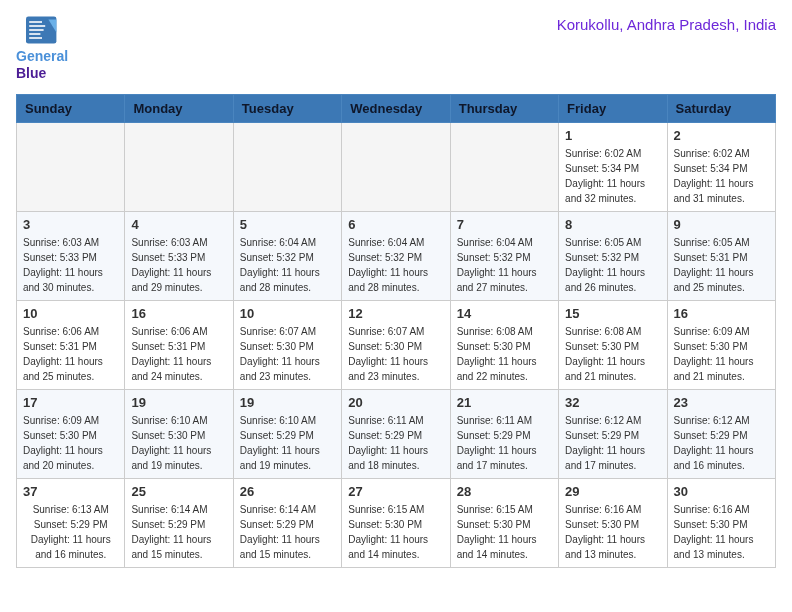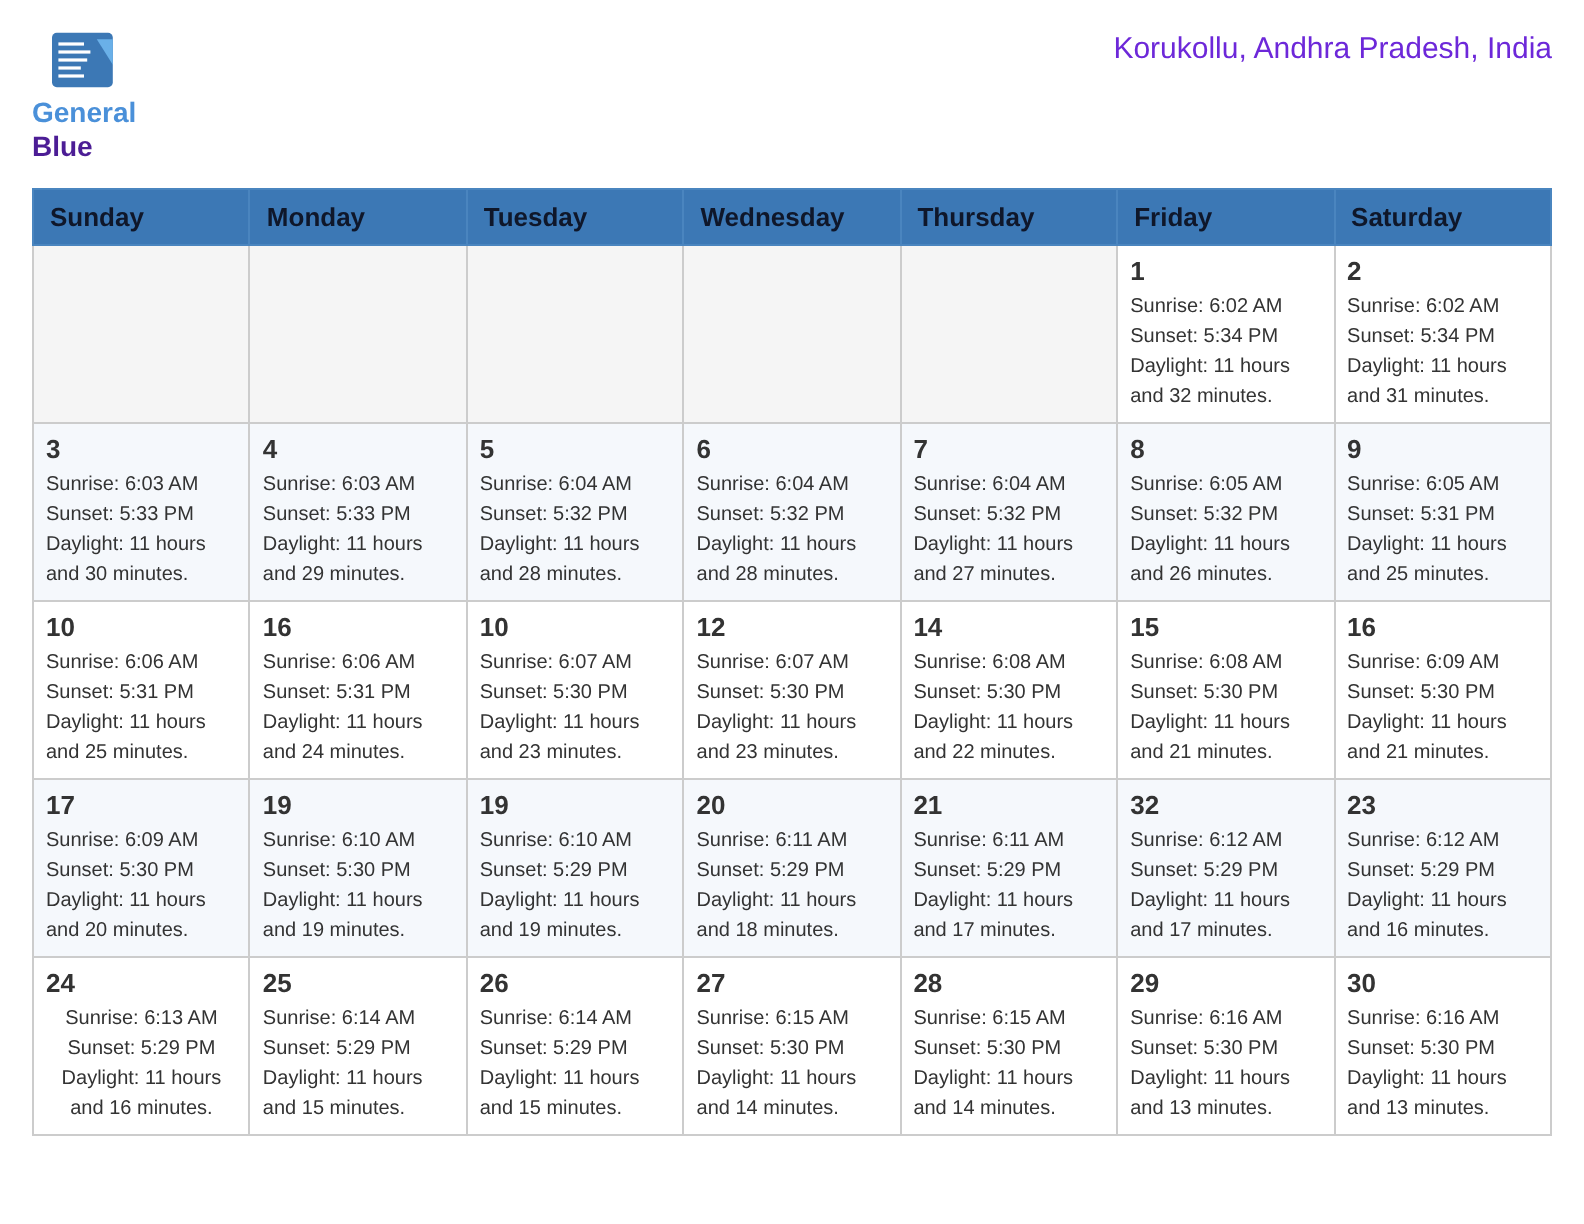--- a/index.html
+++ b/index.html
@@ -272,21 +272,21 @@
         </td>
         <td>
           <span class="day-num">23</span>
           <div class="day-info" style="white-space: pre-line;">Sunrise: 6:12 AM
 Sunset: 5:29 PM
 Daylight: 11 hours and 16 minutes.</div>
         </td>
       </tr>
       <tr>
         <td>
-          <span class="day-num">24</span>
+          <span class="day-num">37</span>
           <div class="day-info" style="white-space: pre-line; text-align: center;">Sunrise: 6:13 AM
 Sunset: 5:29 PM
 Daylight: 11 hours and 16 minutes.</div>
         </td>
         <td>
           <span class="day-num">25</span>
           <div class="day-info" style="white-space: pre-line;">Sunrise: 6:14 AM
 Sunset: 5:29 PM
 Daylight: 11 hours and 15 minutes.</div>
         </td>

